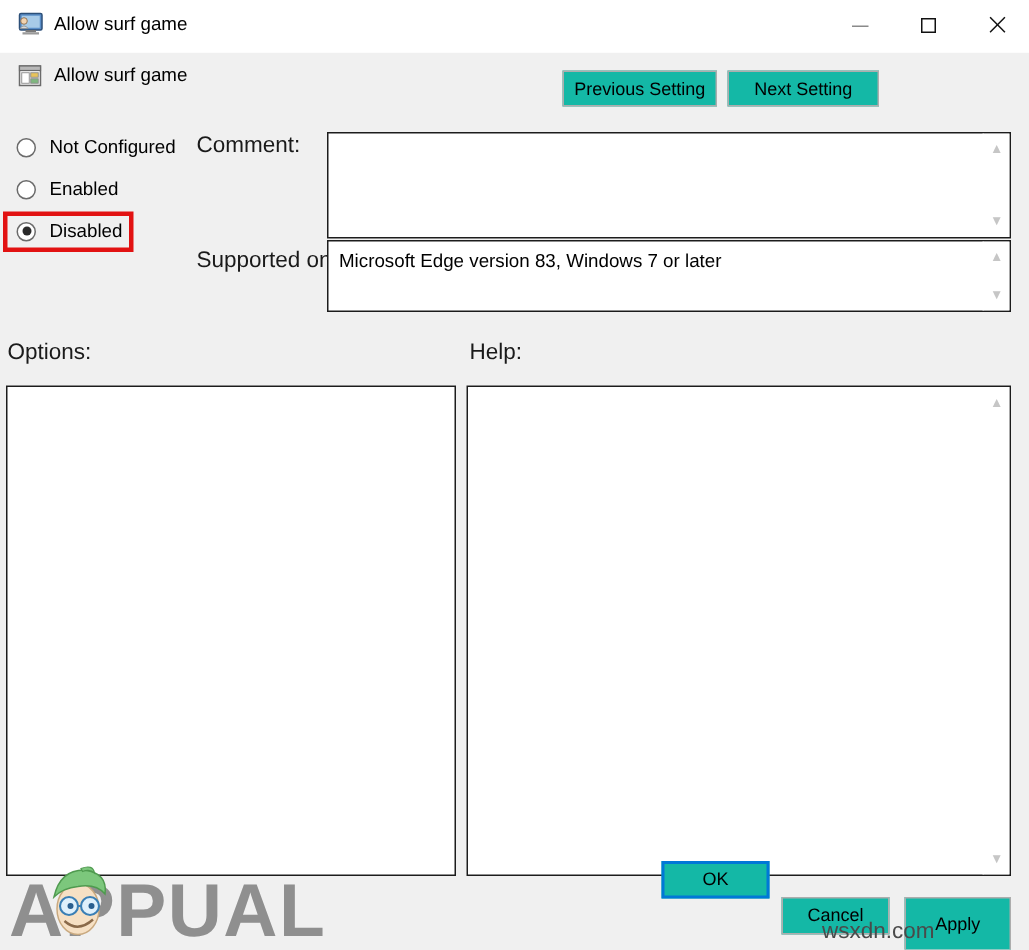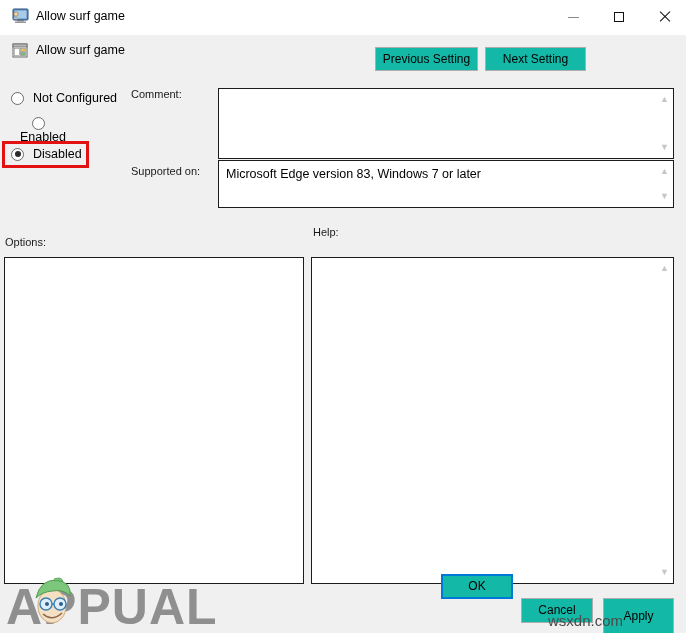--- a/index.html
+++ b/index.html
@@ -112,21 +112,21 @@
 
   
   .radio-row {
     position: absolute;
     left: 11px;
     height: 18px;
     display: flex;
     align-items: center;
   }
   #radio-row-not-configured { top: 89px; }
-  #radio-row-enabled        { top: 117px; flex-direction: column; }
+  #radio-row-enabled        { top: 117px; }
   #radio-row-disabled       { top: 145px; }
   .radio-mark {
     width: 13px; height: 13px;
     border: 1px solid #6b6b6b;
     border-radius: 50%;
     box-sizing: border-box;
     background: #ffffff;
     position: relative;
     flex: none;
   }
@@ -149,28 +149,28 @@
     left: 2px; top: 141px;
     width: 87px; height: 27px;
     border: 3px solid #e21212;
     box-sizing: border-box;
     pointer-events: none;
   }
 
   
   .field-label {
     position: absolute;
-    font-size: 11px;
+    font-size: 15px;
     color: #1a1a1a;
     white-space: nowrap;
     text-align: right;
   }
   #label-comment      { left: 131px; top: 88px; }
   #label-supported-on { left: 131px; top: 165px; }
-  #label-options      { left: 5px;  top: 236px; }
+  #label-options      { left: 5px;  top: 226px; }
   #label-help         { left: 313px; top: 226px; }
 
   
   .textbox {
     position: absolute;
     background: #ffffff;
     border: 1px solid #1c1c1c;
     box-sizing: border-box;
     overflow: hidden;
   }

